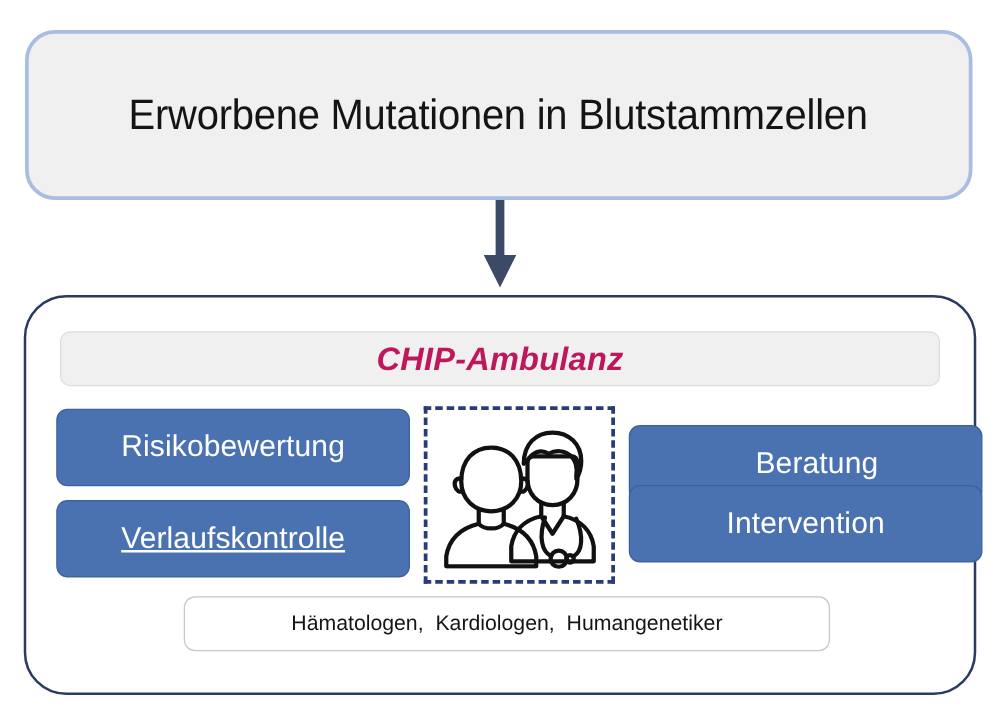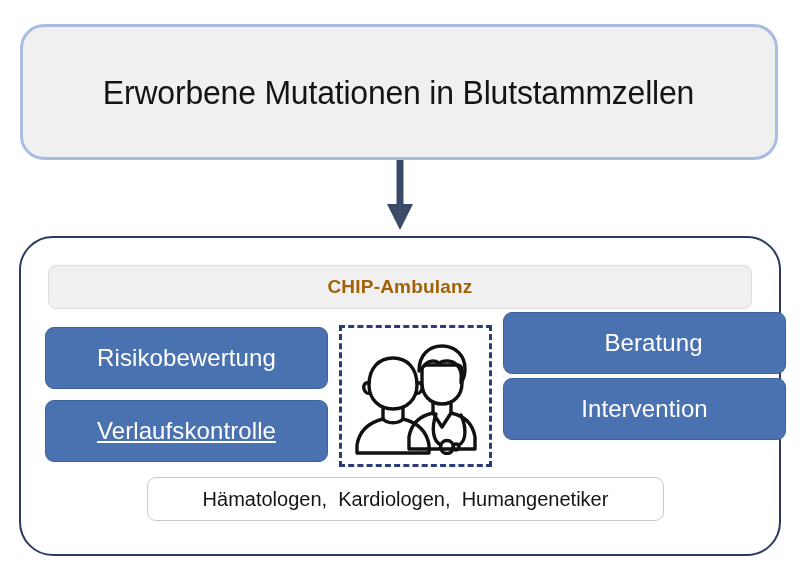--- a/index.html
+++ b/index.html
@@ -70,24 +70,25 @@
     height: 44px;
     box-sizing: border-box;
     background: #f0f0f0;
     border: 1px solid #dcdcdc;
     border-radius: 8px;
     display: flex;
     align-items: center;
     justify-content: center;
   }
   #clinic-header-title {
-    font-size: 19px;
+    font-size: 26px;
     font-weight: bold;
-    color: #a16207;
+    color: #be185d;
     letter-spacing: 0.2px;
+    font-style: italic;
   }
 
   
   .svc-btn {
     position: absolute;
     box-sizing: border-box;
     width: 283px;
     height: 62px;
     background: #4a72b0;
     border: 1px solid #3c629b;
@@ -96,22 +97,22 @@
     align-items: center;
     justify-content: center;
     color: #ffffff;
     font-size: 24px;
     font-weight: 400;
     letter-spacing: 0.1px;
     text-align: center;
   }
   #svc-risiko      { left: 45px;  top: 327px; }
   #svc-verlauf     { left: 45px;  top: 400px; text-decoration: underline; }
-  #svc-beratung    { left: 503px; top: 312px; padding-left: 18px; }
-  #svc-intervention{ left: 503px; top: 378px; }
+  #svc-beratung    { left: 503px; top: 340px; padding-left: 18px; }
+  #svc-intervention{ left: 503px; top: 388px; }
 
   
   #team-icon-frame {
     position: absolute;
     left: 339px;
     top: 325px;
     width: 153px;
     height: 142px;
     box-sizing: border-box;
     border: 3px dashed #2a3c78;
@@ -131,21 +132,21 @@
     height: 44px;
     box-sizing: border-box;
     background: #ffffff;
     border: 1px solid #c8c8c8;
     border-radius: 9px;
     display: flex;
     align-items: center;
     justify-content: center;
   }
   #specialists-text {
-    font-size: 20px;
+    font-size: 17px;
     color: #141414;
     white-space: pre;
     text-align: right;
   }
 </style>
 </head>
 <body>
 
 <div id="top-box">
   <div id="top-box-title">Erworbene Mutationen in Blutstammzellen</div>

